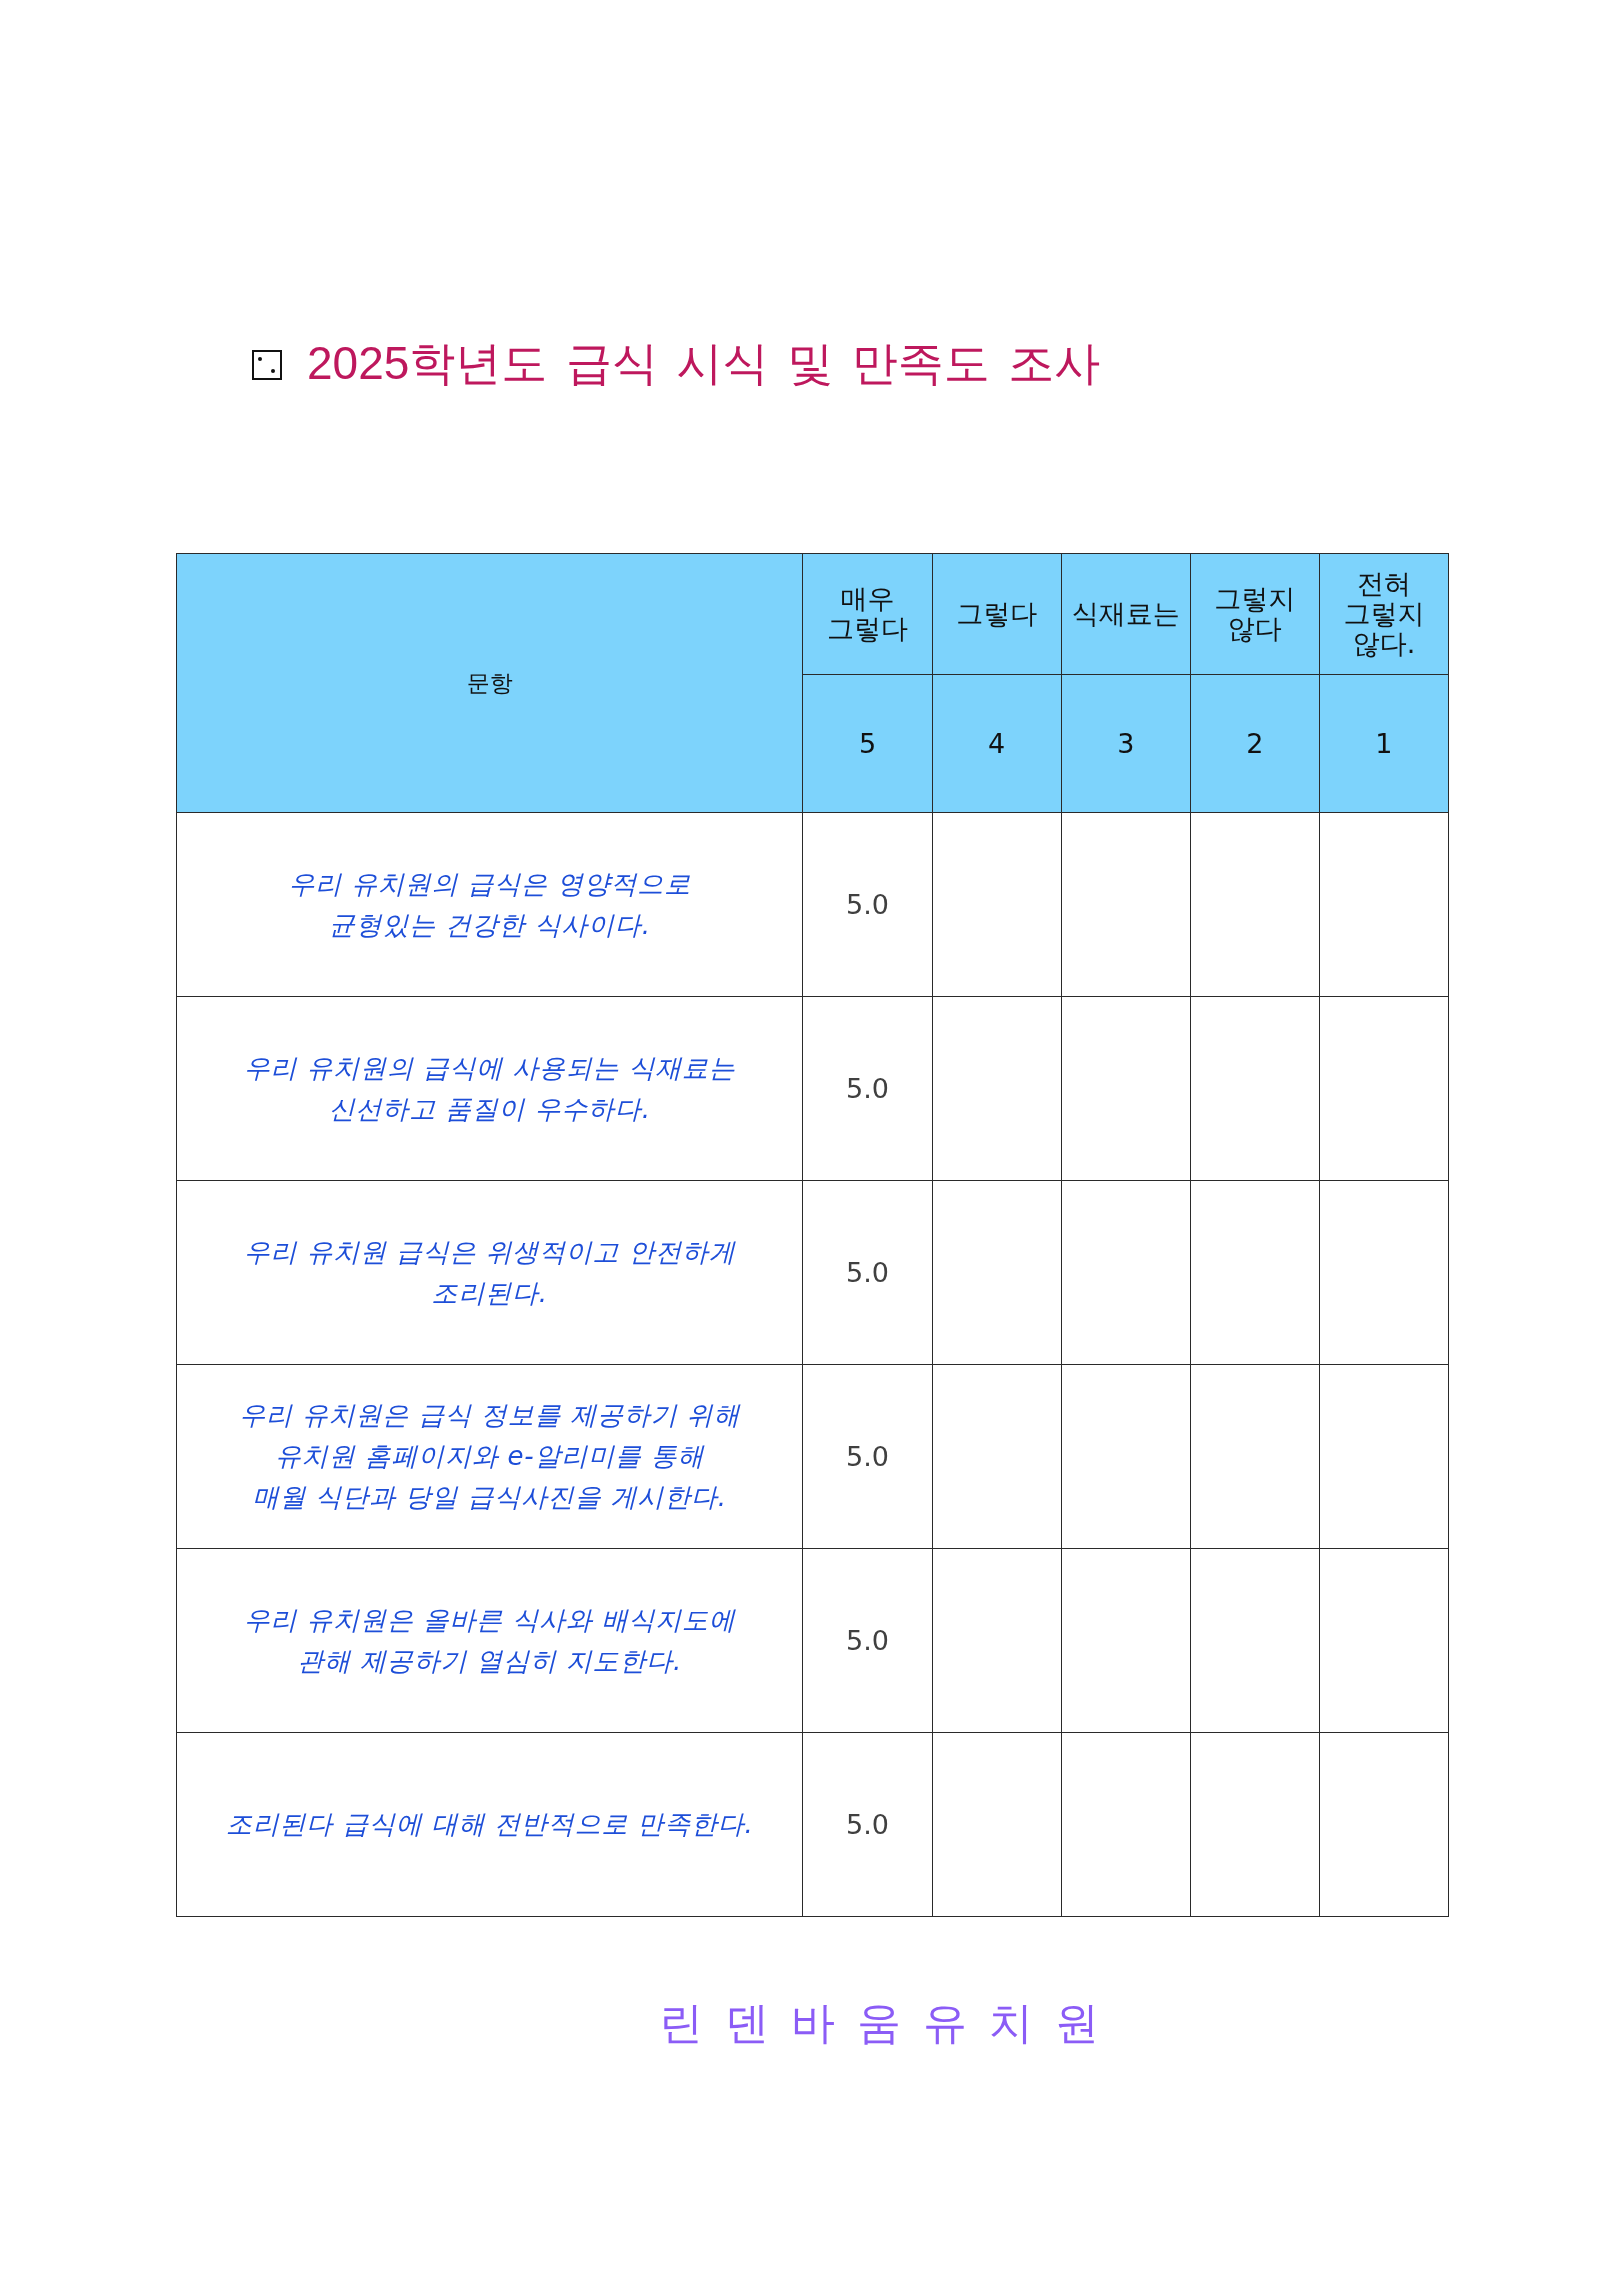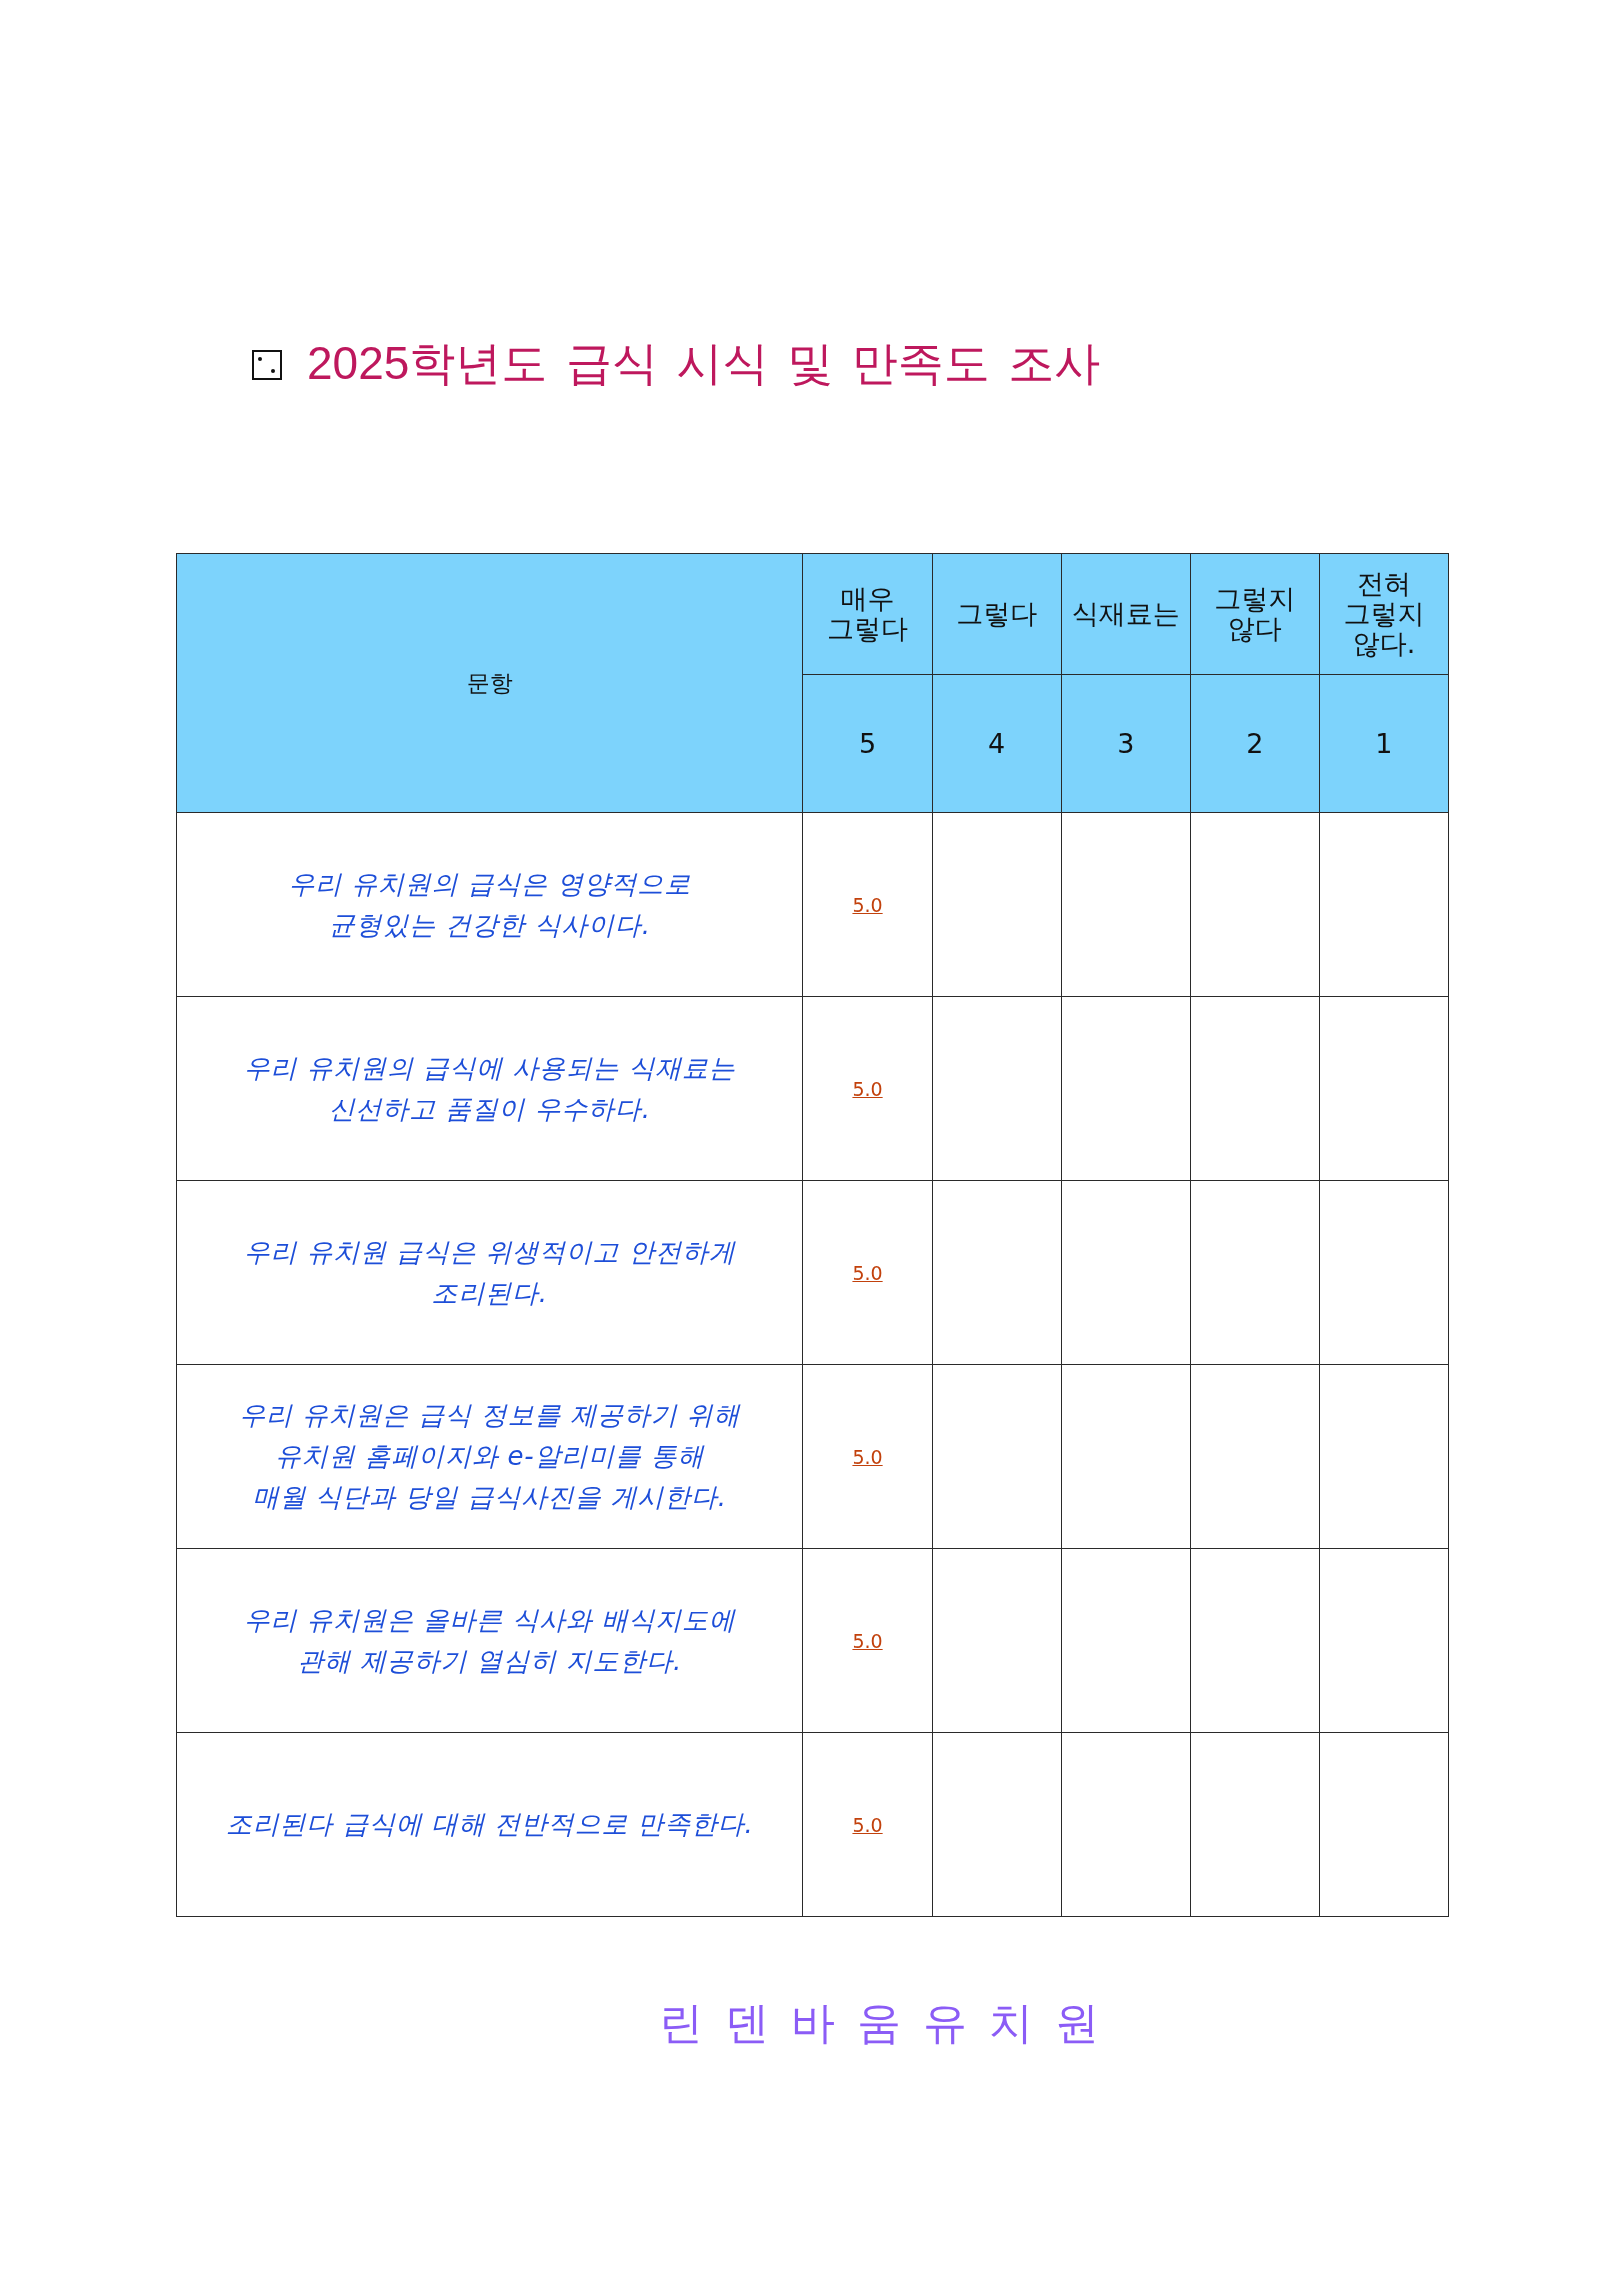--- a/index.html
+++ b/index.html
@@ -83,23 +83,22 @@
       text-align: left;
       padding-left: 18.6px;
       font-size: 26px;
       line-height: 41px;
       letter-spacing: 0.8px;
       white-space: pre-line;
       color: #1d4ed8;
       font-style: italic;
     }
     td.score {
-      font-size: 19px;
-      color: #c2410c;
-      text-decoration: underline;
+      font-size: 27px;
+      color: #404040;
     }
     td.blank {}
 
     .footer {
       position: absolute;
       left: 659px;
       top: 1994px;
       font-size: 44px;
       letter-spacing: 22px;
       white-space: nowrap;

